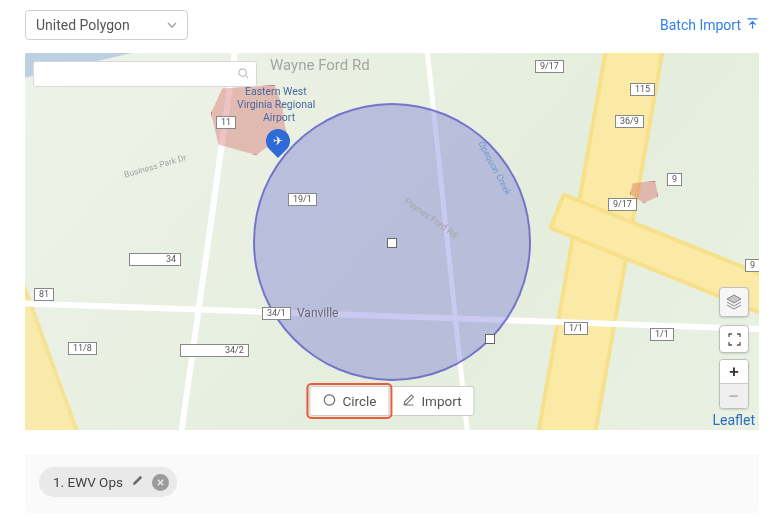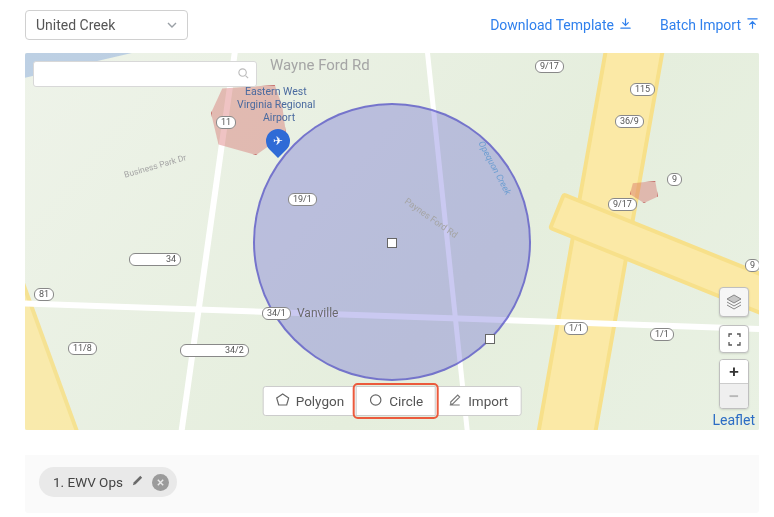--- a/index.html
+++ b/index.html
@@ -36,21 +36,21 @@
   
   .circle-fence { position: absolute; left: 230px; top: 20px; width: 270px; height: 340px; border-radius: 50%; background: rgba(80,75,210,0.30); border: 2px solid rgba(60,55,190,0.55); width: 275px; height: 275px; top: 52px; }
   .circle-fence { left: 228px; top: 50px; width: 278px; height: 278px; }
 
   .center-handle, .edge-handle { position: absolute; width: 10px; height: 10px; border: 1.5px solid #666; background: #fff; }
   .center-handle { left: 362px; top: 185px; }
   .edge-handle { left: 460px; top: 281px; }
 
   
   .mlabel { position: absolute; font-size: 10.5px; color: #4a6a9f; white-space: nowrap; }
-  .shield { position: absolute; background: #fff; border: 1px solid #888; border-radius: 6px; font-size: 9px; color: #555; padding: 1px 4px; line-height: 1; white-space: nowrap; }
+  .shield { position: absolute; background: #fff; border: 1px solid #888; border-radius: 0; font-size: 9px; color: #555; padding: 1px 4px; line-height: 1; white-space: nowrap; }
   .airport-pin { position: absolute; left: 241px; top: 76px; width: 24px; height: 24px; background: #2f6bd6; border-radius: 50% 50% 50% 0; transform: rotate(-45deg); display:flex; align-items:center; justify-content:center; }
   .airport-pin span { transform: rotate(45deg); color:#fff; font-size:12px; }
 
   
   .mapsearch { position: absolute; top: 8px; left: 8px; width: 224px; height: 26px; background: #fff; border: 1px solid #d8d8d8; border-radius: 3px; display:flex; align-items:center; padding: 0 6px 0 8px; }
   .mapsearch input { border:none; outline:none; flex:1; font-size:13px; background: transparent; }
   .mapsearch .sicon svg { width:13px; height:13px; opacity:0.5; }
   .layers-btn { top: 234px; position:absolute; right:10px; width:30px; height:30px; background:#f6f6f6; border:1px solid #bfbfbf; border-radius:4px; display:flex; align-items:center; justify-content:center; cursor:pointer; box-shadow: 0 1px 2px rgba(0,0,0,0.15);}
   .fs-btn { position:absolute; right:10px; top: 272px; width:30px; height:28px; background:#fff; border:1px solid #bfbfbf; border-radius:4px; display:flex; align-items:center; justify-content:center; cursor:pointer; box-shadow: 0 1px 2px rgba(0,0,0,0.12);}
   .zoom { position:absolute; right:10px; top: 306px; width:30px; background:#fff; border:1px solid #bfbfbf; border-radius:4px; overflow:hidden; box-shadow: 0 1px 2px rgba(0,0,0,0.12);}
@@ -75,36 +75,28 @@
   .chip { display:inline-flex; align-items:center; gap:8px; background:#e9e9e9; border-radius: 16px; height:30px; padding: 0 8px 0 14px; font-size:13.5px; color:#444; }
   .chip .edit svg { width:13px; height:13px; }
   .chip .close { width:17px; height:17px; border-radius:50%; background:#9b9b9b; display:flex; align-items:center; justify-content:center; cursor:pointer; }
   .chip .close svg { width:9px; height:9px; stroke:#e9e9e9; }
 </style>
 </head>
 <body>
 
 <div class="topbar">
   <div class="country-select">
-    <span>United Creek</span>
+    <span>United Polygon</span>
     <span class="chev">
       <svg viewBox="0 0 10 10">
           <path d="M1 3 L5 7 L9 3" fill="none" stroke="#9aa0a6" stroke-width="1.4"></path>
         </svg>
     </span>
   </div>
   <div class="top-links">
-    <a class="link">
-      <span>Download Template</span>
-      <span>
-        <svg viewBox="0 0 14 14">
-            <path d="M7 2v7M4 6l3 3 3-3M2 12h10" fill="none" stroke="#2f80ed" stroke-width="1.3" stroke-linecap="round"></path>
-          </svg>
-      </span>
-    </a>
     <a class="link">
       <span>Batch Import</span>
       <span>
         <svg viewBox="0 0 14 14">
             <path d="M7 12V5M4 8l3-3 3 3M2 2h10" fill="none" stroke="#2f80ed" stroke-width="1.3" stroke-linecap="round"></path>
           </svg>
       </span>
     </a>
   </div>
 </div>
@@ -176,26 +168,20 @@
         <path d="M2 5V2h3M13 5V2h-3M2 10v3h3M13 10v3h-3" fill="none" stroke="#555" stroke-width="1.3"></path>
       </svg>
   </div>
   <div class="zoom">
     <button>+</button>
     <button>−</button>
   </div>
   <div class="leaflet">Leaflet</div>
 
   <div class="draw-toolbar">
-    <div class="draw-btn">
-      <span><svg viewBox="0 0 14 14">
-            <path d="M7 1 L13 5 L11 12 L3 12 L1 5 Z" fill="none" stroke="#666" stroke-width="1.2"></path>
-          </svg></span>
-      <span>Polygon</span>
-    </div>
     <div class="draw-btn active-wrap">
       <div class="active-ring"></div>
       <span><svg viewBox="0 0 14 14">
             <circle cx="7" cy="7" r="5.2" fill="none" stroke="#666" stroke-width="1.2"></circle>
           </svg></span>
       <span>Circle</span>
     </div>
     <div class="draw-btn">
       <span><svg viewBox="0 0 14 14">
             <path d="M2 12h10M3 9l7-7 2 2-7 7H3V9z" fill="none" stroke="#777" stroke-width="1.1"></path>

